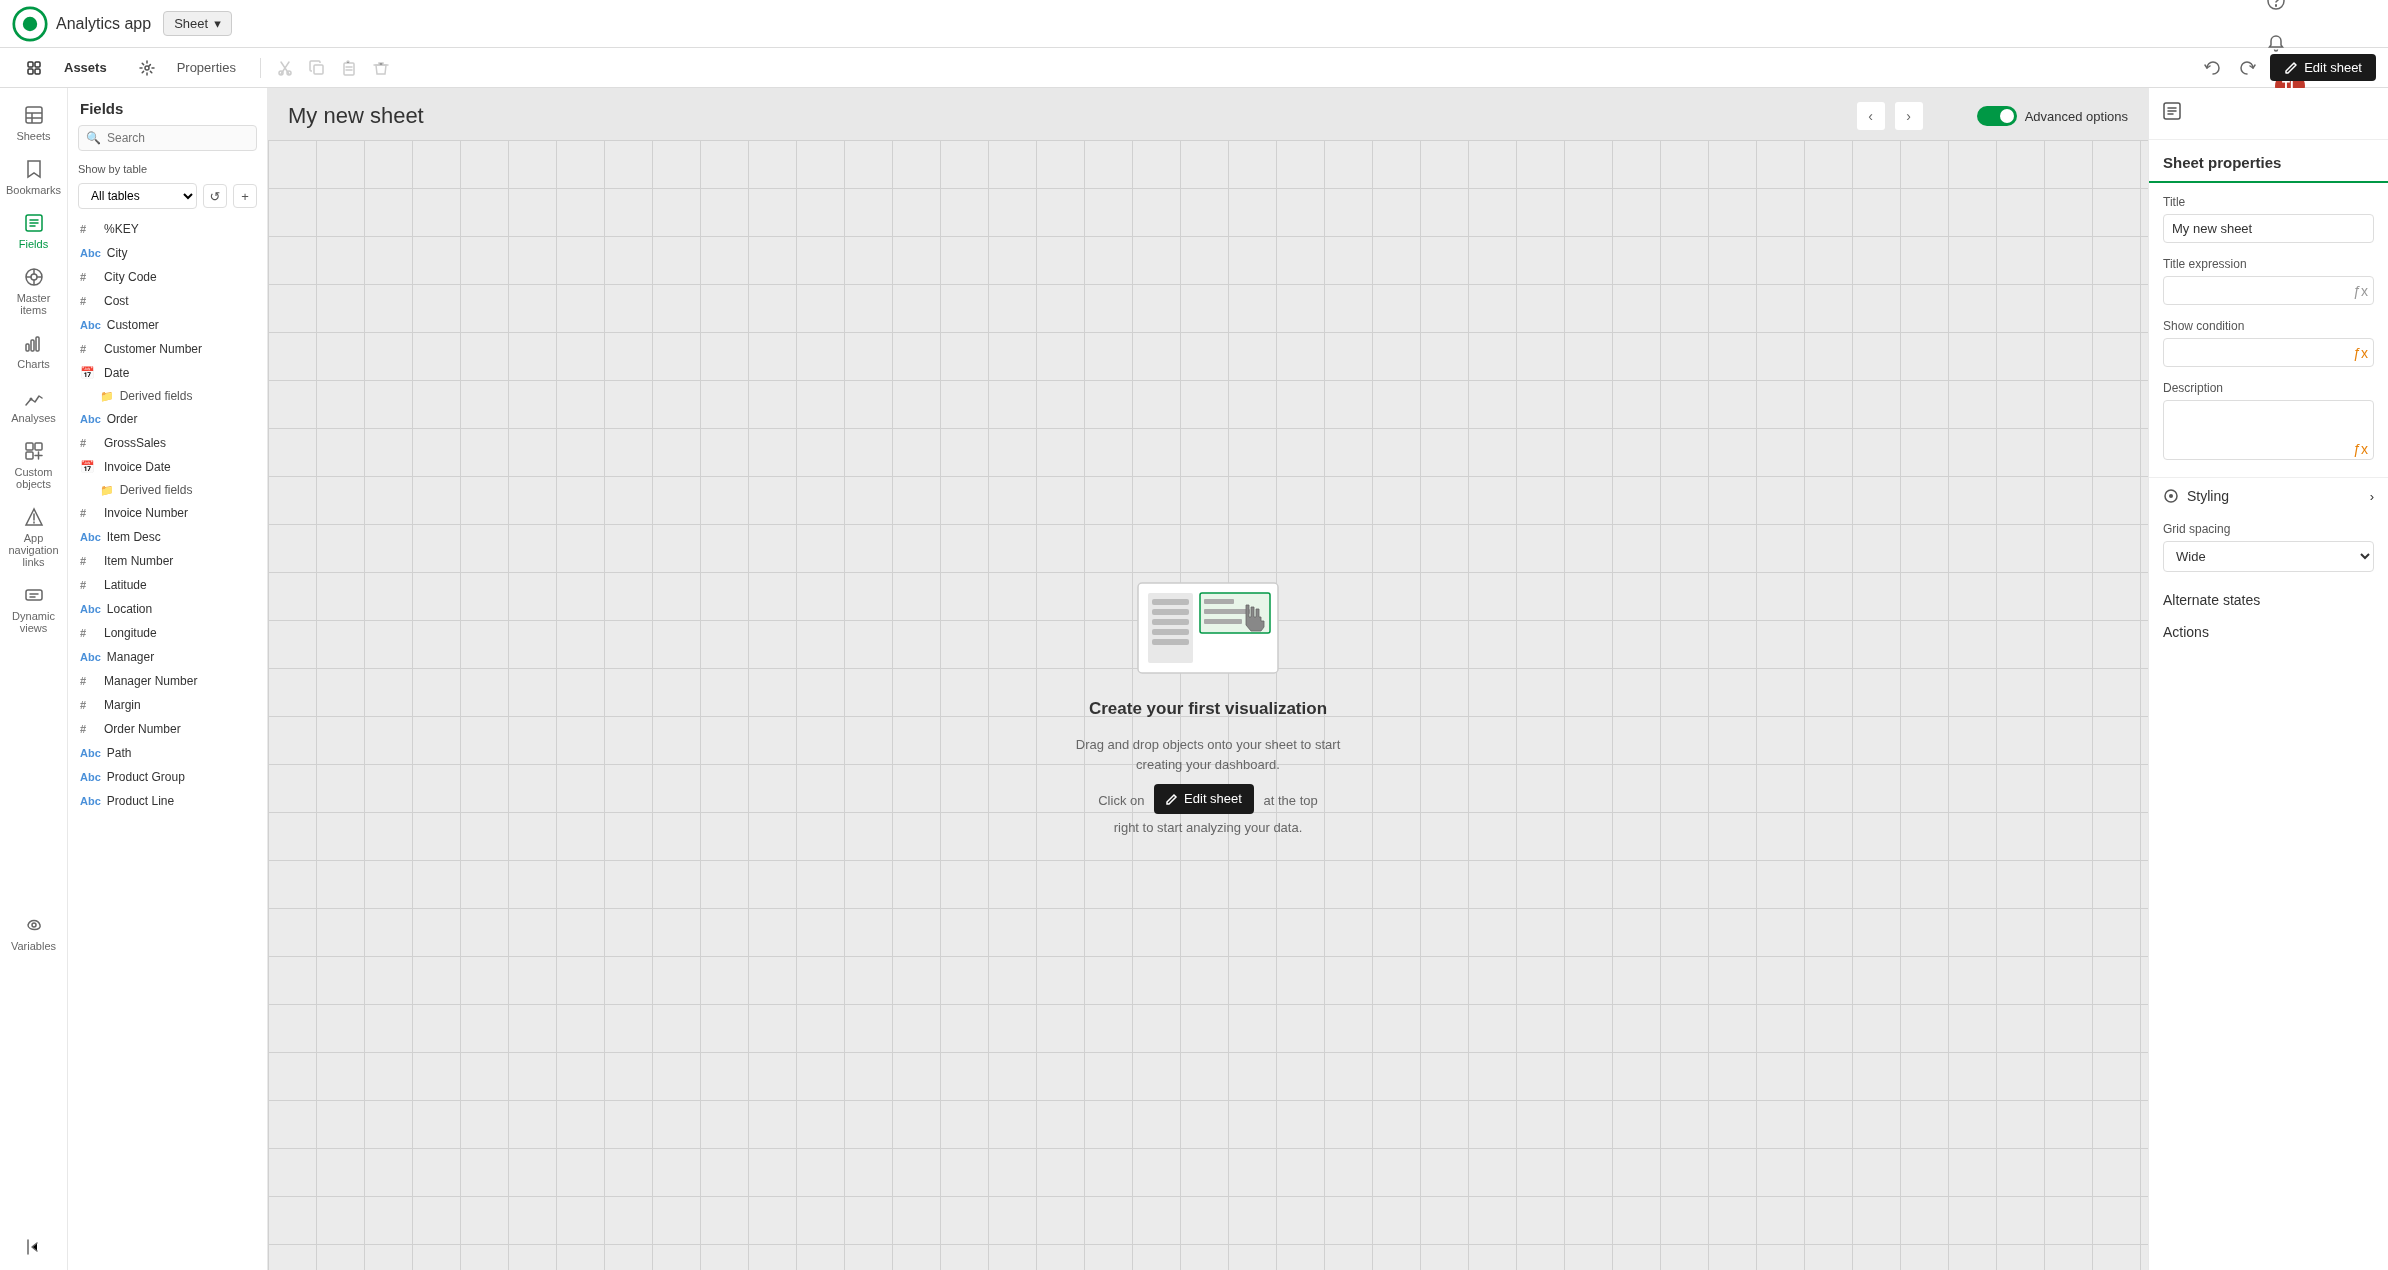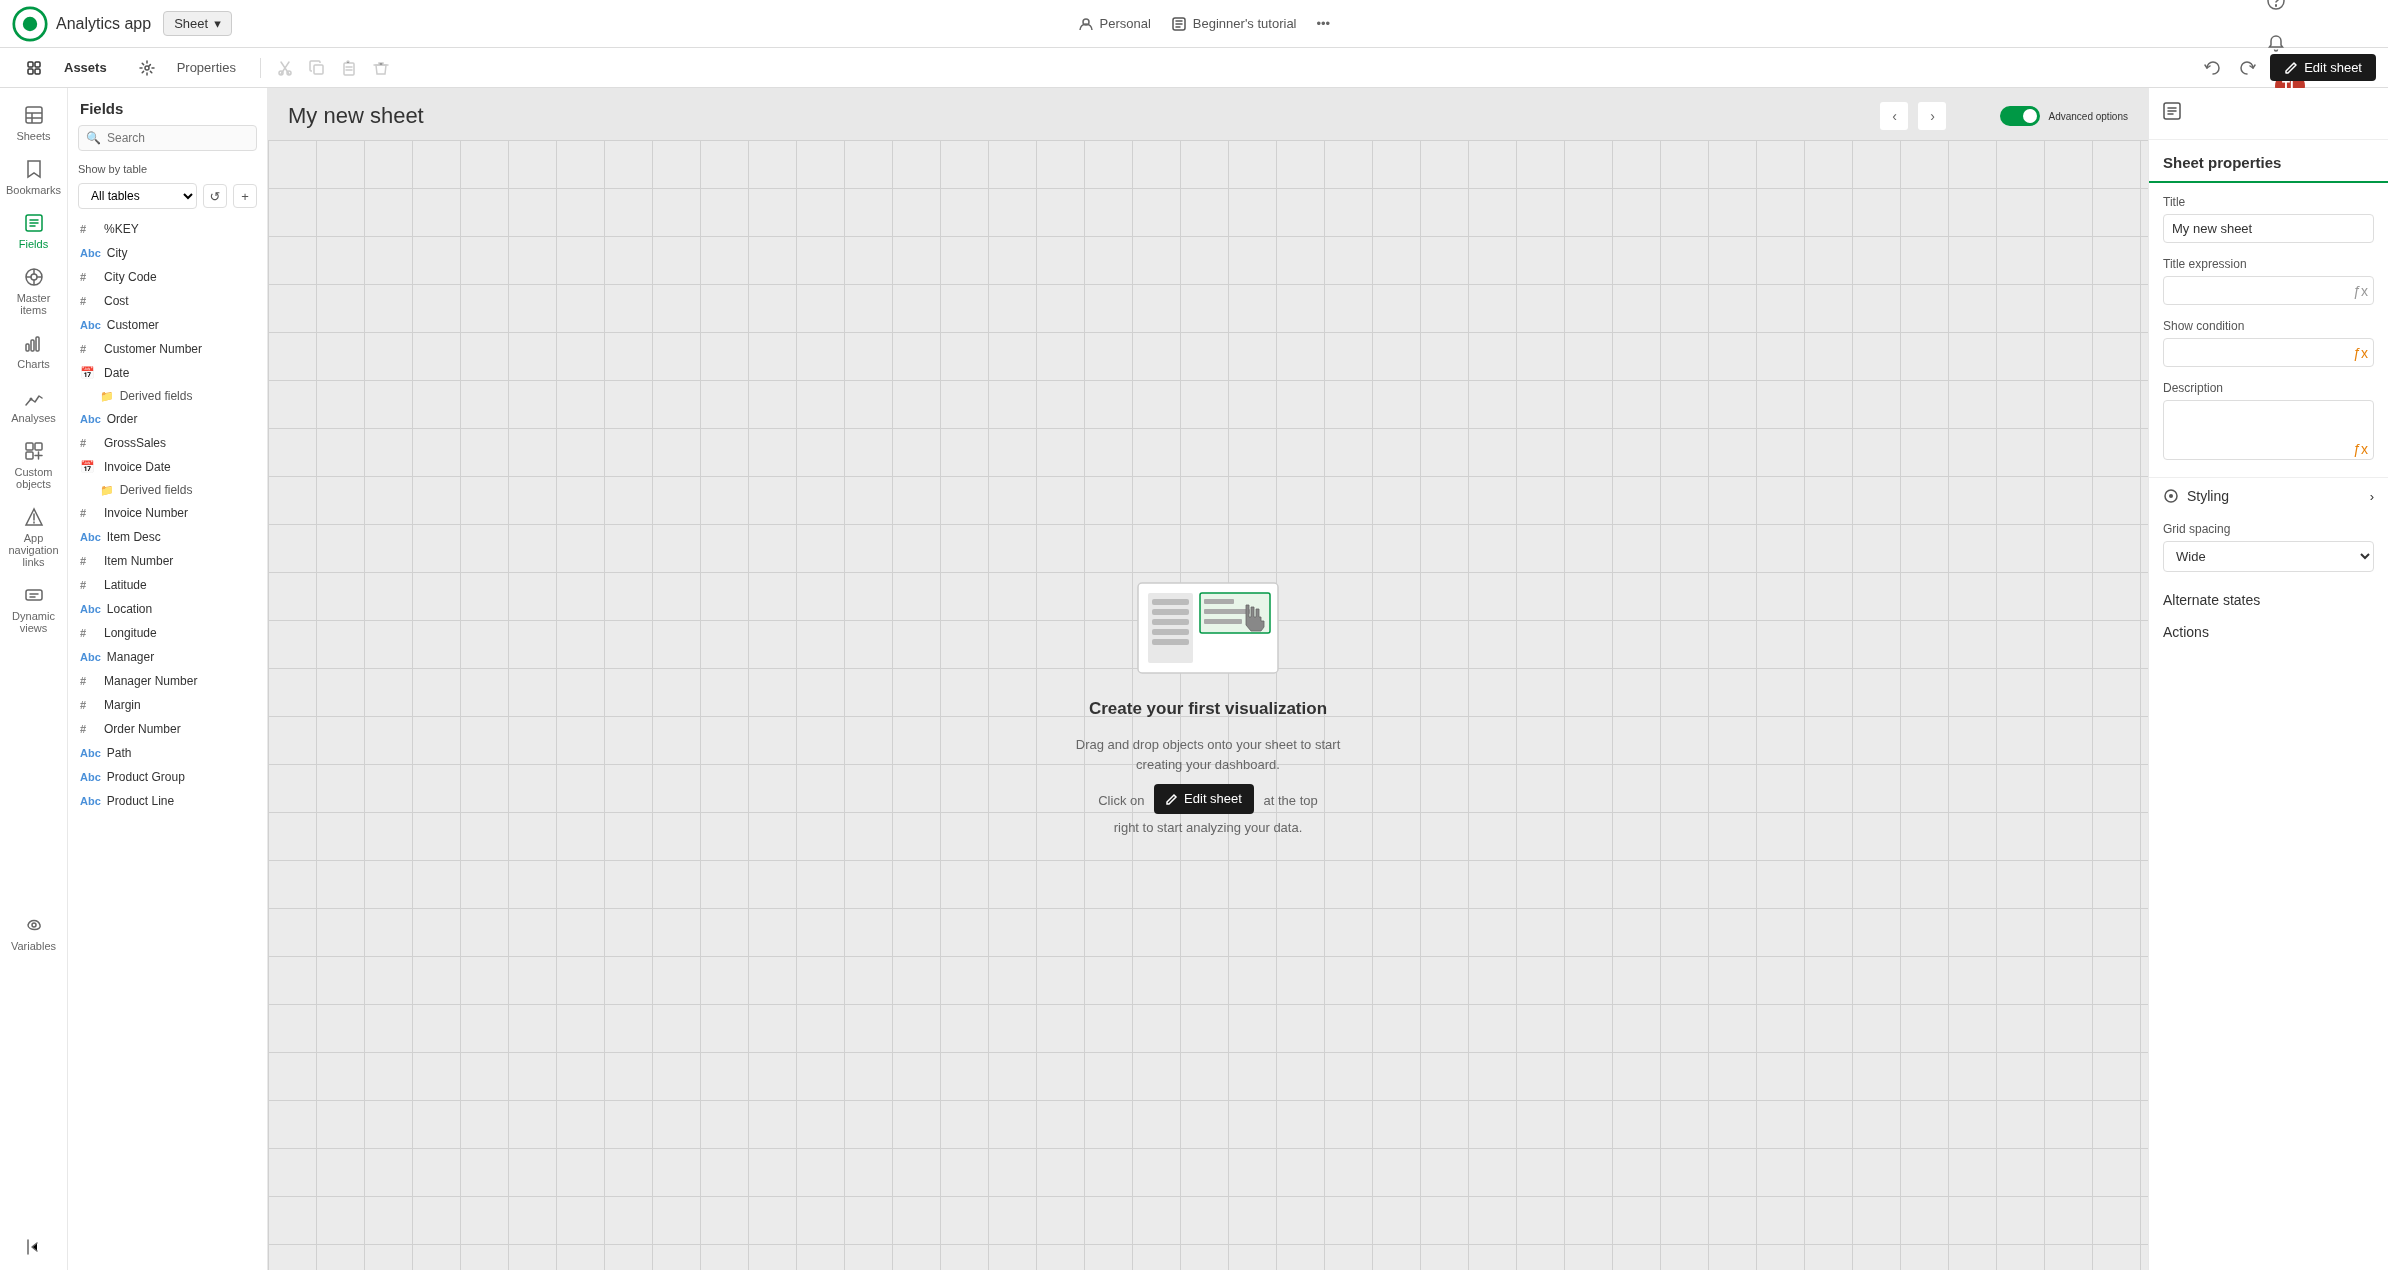--- a/index.html
+++ b/index.html
@@ -180,21 +180,21 @@
     .canvas-title {
       font-size: 22px; font-weight: 400; color: #333;
     }
     .canvas-header-right { display: flex; align-items: center; gap: 10px; }
     .nav-btn {
       width: 28px; height: 28px; border: none; background: #fff;
       border-radius: 3px; cursor: pointer; display: flex; align-items: center; justify-content: center;
       font-size: 14px; color: #666;
     }
     .advanced-toggle {
-      display: flex; align-items: center; gap: 8px; font-size: 10px; color: #333; padding-left: 44px;
+      display: flex; align-items: center; gap: 8px; font-size: 13px; color: #333; padding-left: 44px;
     }
     .toggle-switch {
       width: 40px; height: 20px; border-radius: 10px; background: #009845;
       position: relative; cursor: pointer;
     }
     .toggle-switch::after {
       content: ''; position: absolute; right: 3px; top: 3px;
       width: 14px; height: 14px; border-radius: 50%; background: #fff;
     }
 
@@ -310,37 +310,20 @@
   <div class="topbar-logo">
     <svg class="qlik-logo" viewBox="0 0 40 40">
       <circle cx="20" cy="20" r="18" fill="none" stroke="#009845" stroke-width="3"></circle>
       <circle cx="20" cy="20" r="8" fill="#009845"></circle>
     </svg>
     <span class="app-title">Analytics app</span>
   </div>
   <div class="sheet-dropdown">
     <span>Sheet</span>
     <span>▾</span>
-  </div>
-  <div class="topbar-center">
-    <div class="topbar-personal">
-      <svg width="16" height="16" viewBox="0 0 16 16">
-          <circle cx="8" cy="6" r="3" fill="none" stroke="#666" stroke-width="1.5"></circle>
-          <path d="M2 14c0-3.3 2.7-6 6-6s6 2.7 6 6" fill="none" stroke="#666" stroke-width="1.5"></path>
-        </svg>
-      <span>Personal</span>
-    </div>
-    <div class="topbar-tutorial">
-      <svg width="16" height="16" viewBox="0 0 16 16">
-          <rect x="2" y="2" width="12" height="12" rx="2" fill="none" stroke="#555" stroke-width="1.5"></rect>
-          <path d="M5 5h6M5 8h6M5 11h4" stroke="#555" stroke-width="1.5" stroke-linecap="round"></path>
-        </svg>
-      <span>Beginner's tutorial</span>
-    </div>
-    <span style="color:#666;cursor:pointer;">•••</span>
   </div>
   <div class="topbar-right">
     <div class="ask-advisor">
       <svg width="16" height="16" viewBox="0 0 16 16">
           <circle cx="8" cy="8" r="6" fill="none" stroke="#9b59b6" stroke-width="1.5"></circle>
           <path d="M8 5v4M8 11v1" stroke="#9b59b6" stroke-width="1.5" stroke-linecap="round"></path>
         </svg>
       <span style="color:#999;font-size:12px;">Ask Insight Advisor</span>
     </div>
     <button class="toolbar-icon-btn">

